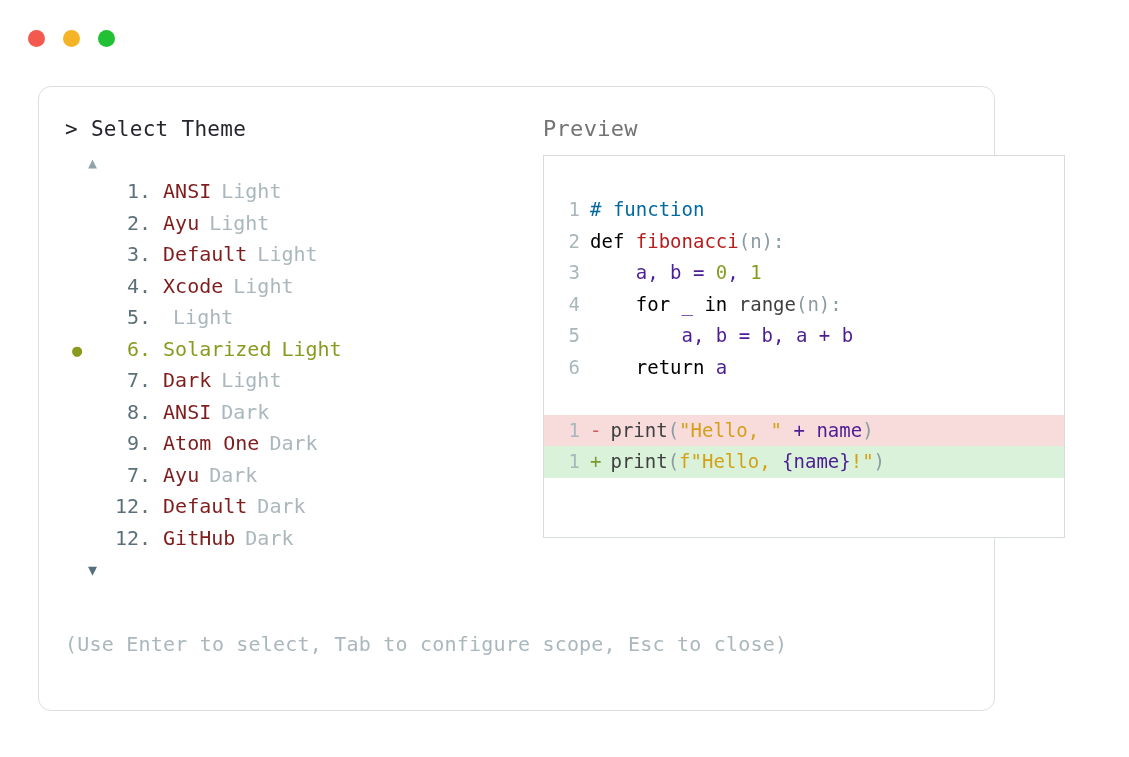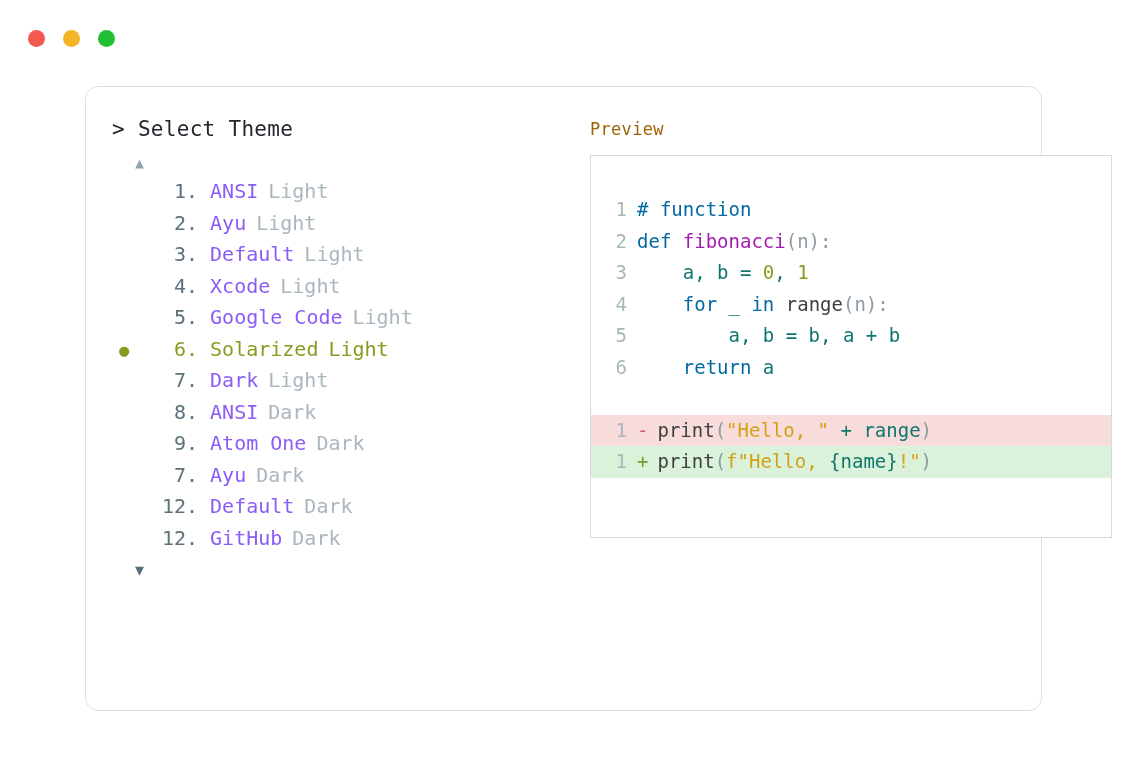--- a/index.html
+++ b/index.html
@@ -36,21 +36,20 @@
   .card {
     position: absolute;
     left: 38px;
     top: 86px;
     width: 957px;
     height: 625px;
     box-sizing: border-box;
     background: #ffffff;
     border: 1.5px solid #dcdfe0;
     border-radius: 13px;
-    margin-left: 47px;
   }
 
   .card-inner {
     position: absolute;
     left: 26px;
     top: 28px;
     right: 26px;
     bottom: 24px;
   }
 
@@ -102,33 +101,33 @@
     font-size: 17px;
     color: #8a9a1e;
   }
   .num-cell {
     width: 44px;
     flex: 0 0 44px;
     text-align: right;
     color: #5c7079;
   }
   .dot-sep { color: #5c7079; padding-right: 12px; }
-  .theme-name   { color: #8b5cf6; }
+  .theme-name   { color: #7f1d1d; }
   .theme-suffix { color: #aab7bc; padding-left: 10px; }
 
   .theme-row.selected .num-cell,
   .theme-row.selected .dot-sep,
   .theme-row.selected .theme-name,
   .theme-row.selected .theme-suffix { color: #8a9a1e; }
 
   
   .preview-label {
-    font-size: 17px;
+    font-size: 22px;
     line-height: 28px;
-    color: #a16207;
+    color: #737373;
     letter-spacing: 0.3px;
     margin-bottom: 12px;
     white-space: pre;
   }
   .preview-panel {
     box-sizing: border-box;
     width: 522px;
     height: 383px;
     border: 1.5px solid #d6dcdd;
     background: #ffffff;
@@ -158,26 +157,26 @@
     box-sizing: border-box;
   }
   .diff-del { background: #f8dcdc; }
   .diff-add { background: #d9f2d9; }
   .diff-mark { padding: 0 9px 0 0; }
   .diff-mark.minus { color: #d25a5a; }
   .diff-mark.plus  { color: #7a9a2a; }
 
   
   .t-comment  { color: #0369a1; }
-  .t-keyword  { color: #0369a1; }
-  .t-func     { color: #a21caf; }
+  .t-keyword  { color: #000000; }
+  .t-func     { color: #b91c1c; }
   .t-builtin  { color: #404040; }
   .t-number   { color: #8a9a1e; }
   .t-string   { color: #d4a017; }
-  .t-plain    { color: #0f766e; }
+  .t-plain    { color: #4c1d95; }
   .t-punct    { color: #8b9ba1; }
 
   
   .footer-hint {
     position: absolute;
     left: 26px;
     bottom: 52px;
     font-size: 20px;
     line-height: 28px;
     color: #aab7bc;
@@ -203,42 +202,43 @@
 
         <div class="prompt-line">&gt; Select Theme</div>
 
         <div class="scroll-arrow up">▲</div>
 
         <ul class="theme-list" id="theme-list">
             <li class="theme-row"><span class="bullet-cell"></span><span class="num-cell">1</span><span class="dot-sep">.</span><span class="theme-name">ANSI</span><span class="theme-suffix">Light</span></li>
             <li class="theme-row"><span class="bullet-cell"></span><span class="num-cell">2</span><span class="dot-sep">.</span><span class="theme-name">Ayu</span><span class="theme-suffix">Light</span></li>
             <li class="theme-row"><span class="bullet-cell"></span><span class="num-cell">3</span><span class="dot-sep">.</span><span class="theme-name">Default</span><span class="theme-suffix">Light</span></li>
             <li class="theme-row"><span class="bullet-cell"></span><span class="num-cell">4</span><span class="dot-sep">.</span><span class="theme-name">Xcode</span><span class="theme-suffix">Light</span></li>
-            <li class="theme-row"><span class="bullet-cell"></span><span class="num-cell">5</span><span class="dot-sep">.</span><span class="theme-name">Google Code</span><span class="theme-suffix">Light</span></li>
+            <li class="theme-row"><span class="bullet-cell"></span><span class="num-cell">5</span><span class="dot-sep">.</span><span class="theme-suffix">Light</span></li>
             <li class="theme-row selected"><span class="bullet-cell">●</span><span class="num-cell">6</span><span class="dot-sep">.</span><span class="theme-name">Solarized</span><span class="theme-suffix">Light</span></li>
             <li class="theme-row"><span class="bullet-cell"></span><span class="num-cell">7</span><span class="dot-sep">.</span><span class="theme-name">Dark</span><span class="theme-suffix">Light</span></li>
             <li class="theme-row"><span class="bullet-cell"></span><span class="num-cell">8</span><span class="dot-sep">.</span><span class="theme-name">ANSI</span><span class="theme-suffix">Dark</span></li>
             <li class="theme-row"><span class="bullet-cell"></span><span class="num-cell">9</span><span class="dot-sep">.</span><span class="theme-name">Atom One</span><span class="theme-suffix">Dark</span></li>
             <li class="theme-row"><span class="bullet-cell"></span><span class="num-cell">7</span><span class="dot-sep">.</span><span class="theme-name">Ayu</span><span class="theme-suffix">Dark</span></li>
             <li class="theme-row"><span class="bullet-cell"></span><span class="num-cell">12</span><span class="dot-sep">.</span><span class="theme-name">Default</span><span class="theme-suffix">Dark</span></li>
             <li class="theme-row"><span class="bullet-cell"></span><span class="num-cell">12</span><span class="dot-sep">.</span><span class="theme-name">GitHub</span><span class="theme-suffix">Dark</span></li>
           </ul>
 
         <div class="scroll-arrow down">▼</div>
       </div>
 
       <div class="col-right">
 
         <div class="preview-label">Preview</div>
 
         <div class="preview-panel">
           <div class="code-block" id="code-block"><div class="code-line"><span class="ln">1</span><span class="t-comment"># function</span></div><div class="code-line"><span class="ln">2</span><span class="t-keyword">def</span><span class="t-func"> fibonacci</span><span class="t-punct">(n):</span></div><div class="code-line"><span class="ln">3</span><span class="t-plain">    a, b = </span><span class="t-number">0</span><span class="t-plain">, </span><span class="t-number">1</span></div><div class="code-line"><span class="ln">4</span><span class="t-plain">    </span><span class="t-keyword">for</span><span class="t-plain"> _ </span><span class="t-keyword">in</span><span class="t-plain"> </span><span class="t-builtin">range</span><span class="t-punct">(n):</span></div><div class="code-line"><span class="ln">5</span><span class="t-plain">        a, b = b, a + b</span></div><div class="code-line"><span class="ln">6</span><span class="t-plain">    </span><span class="t-keyword">return</span><span class="t-plain"> a</span></div></div>
           <div class="code-spacer"></div>
           <div id="diff-block">
-              <div class="diff-line diff-del" style="font-size: 19px; line-height: 31.5px; padding-left: 18px;"><span class="ln">1</span><span class="diff-mark minus">-</span><span class="t-builtin">print</span><span class="t-punct">(</span><span class="t-string">"Hello, "</span><span class="t-plain"> + range</span><span class="t-punct">)</span></div>
+              <div class="diff-line diff-del" style="font-size: 19px; line-height: 31.5px; padding-left: 18px;"><span class="ln">1</span><span class="diff-mark minus">-</span><span class="t-builtin">print</span><span class="t-punct">(</span><span class="t-string">"Hello, "</span><span class="t-plain"> + name</span><span class="t-punct">)</span></div>
               <div class="diff-line diff-add" style="font-size: 19px; line-height: 31.5px; padding-left: 18px;"><span class="ln">1</span><span class="diff-mark plus">+</span><span class="t-builtin">print</span><span class="t-punct">(</span><span class="t-string">f"Hello, </span><span class="t-plain">{name}</span><span class="t-string">!"</span><span class="t-punct">)</span></div>
             </div>
         </div>
       </div>
     </div>
   </div>
 
+  <div class="footer-hint">(Use Enter to select, Tab to configure scope, Esc to close)</div>
 </div>
 
 </body></html>

